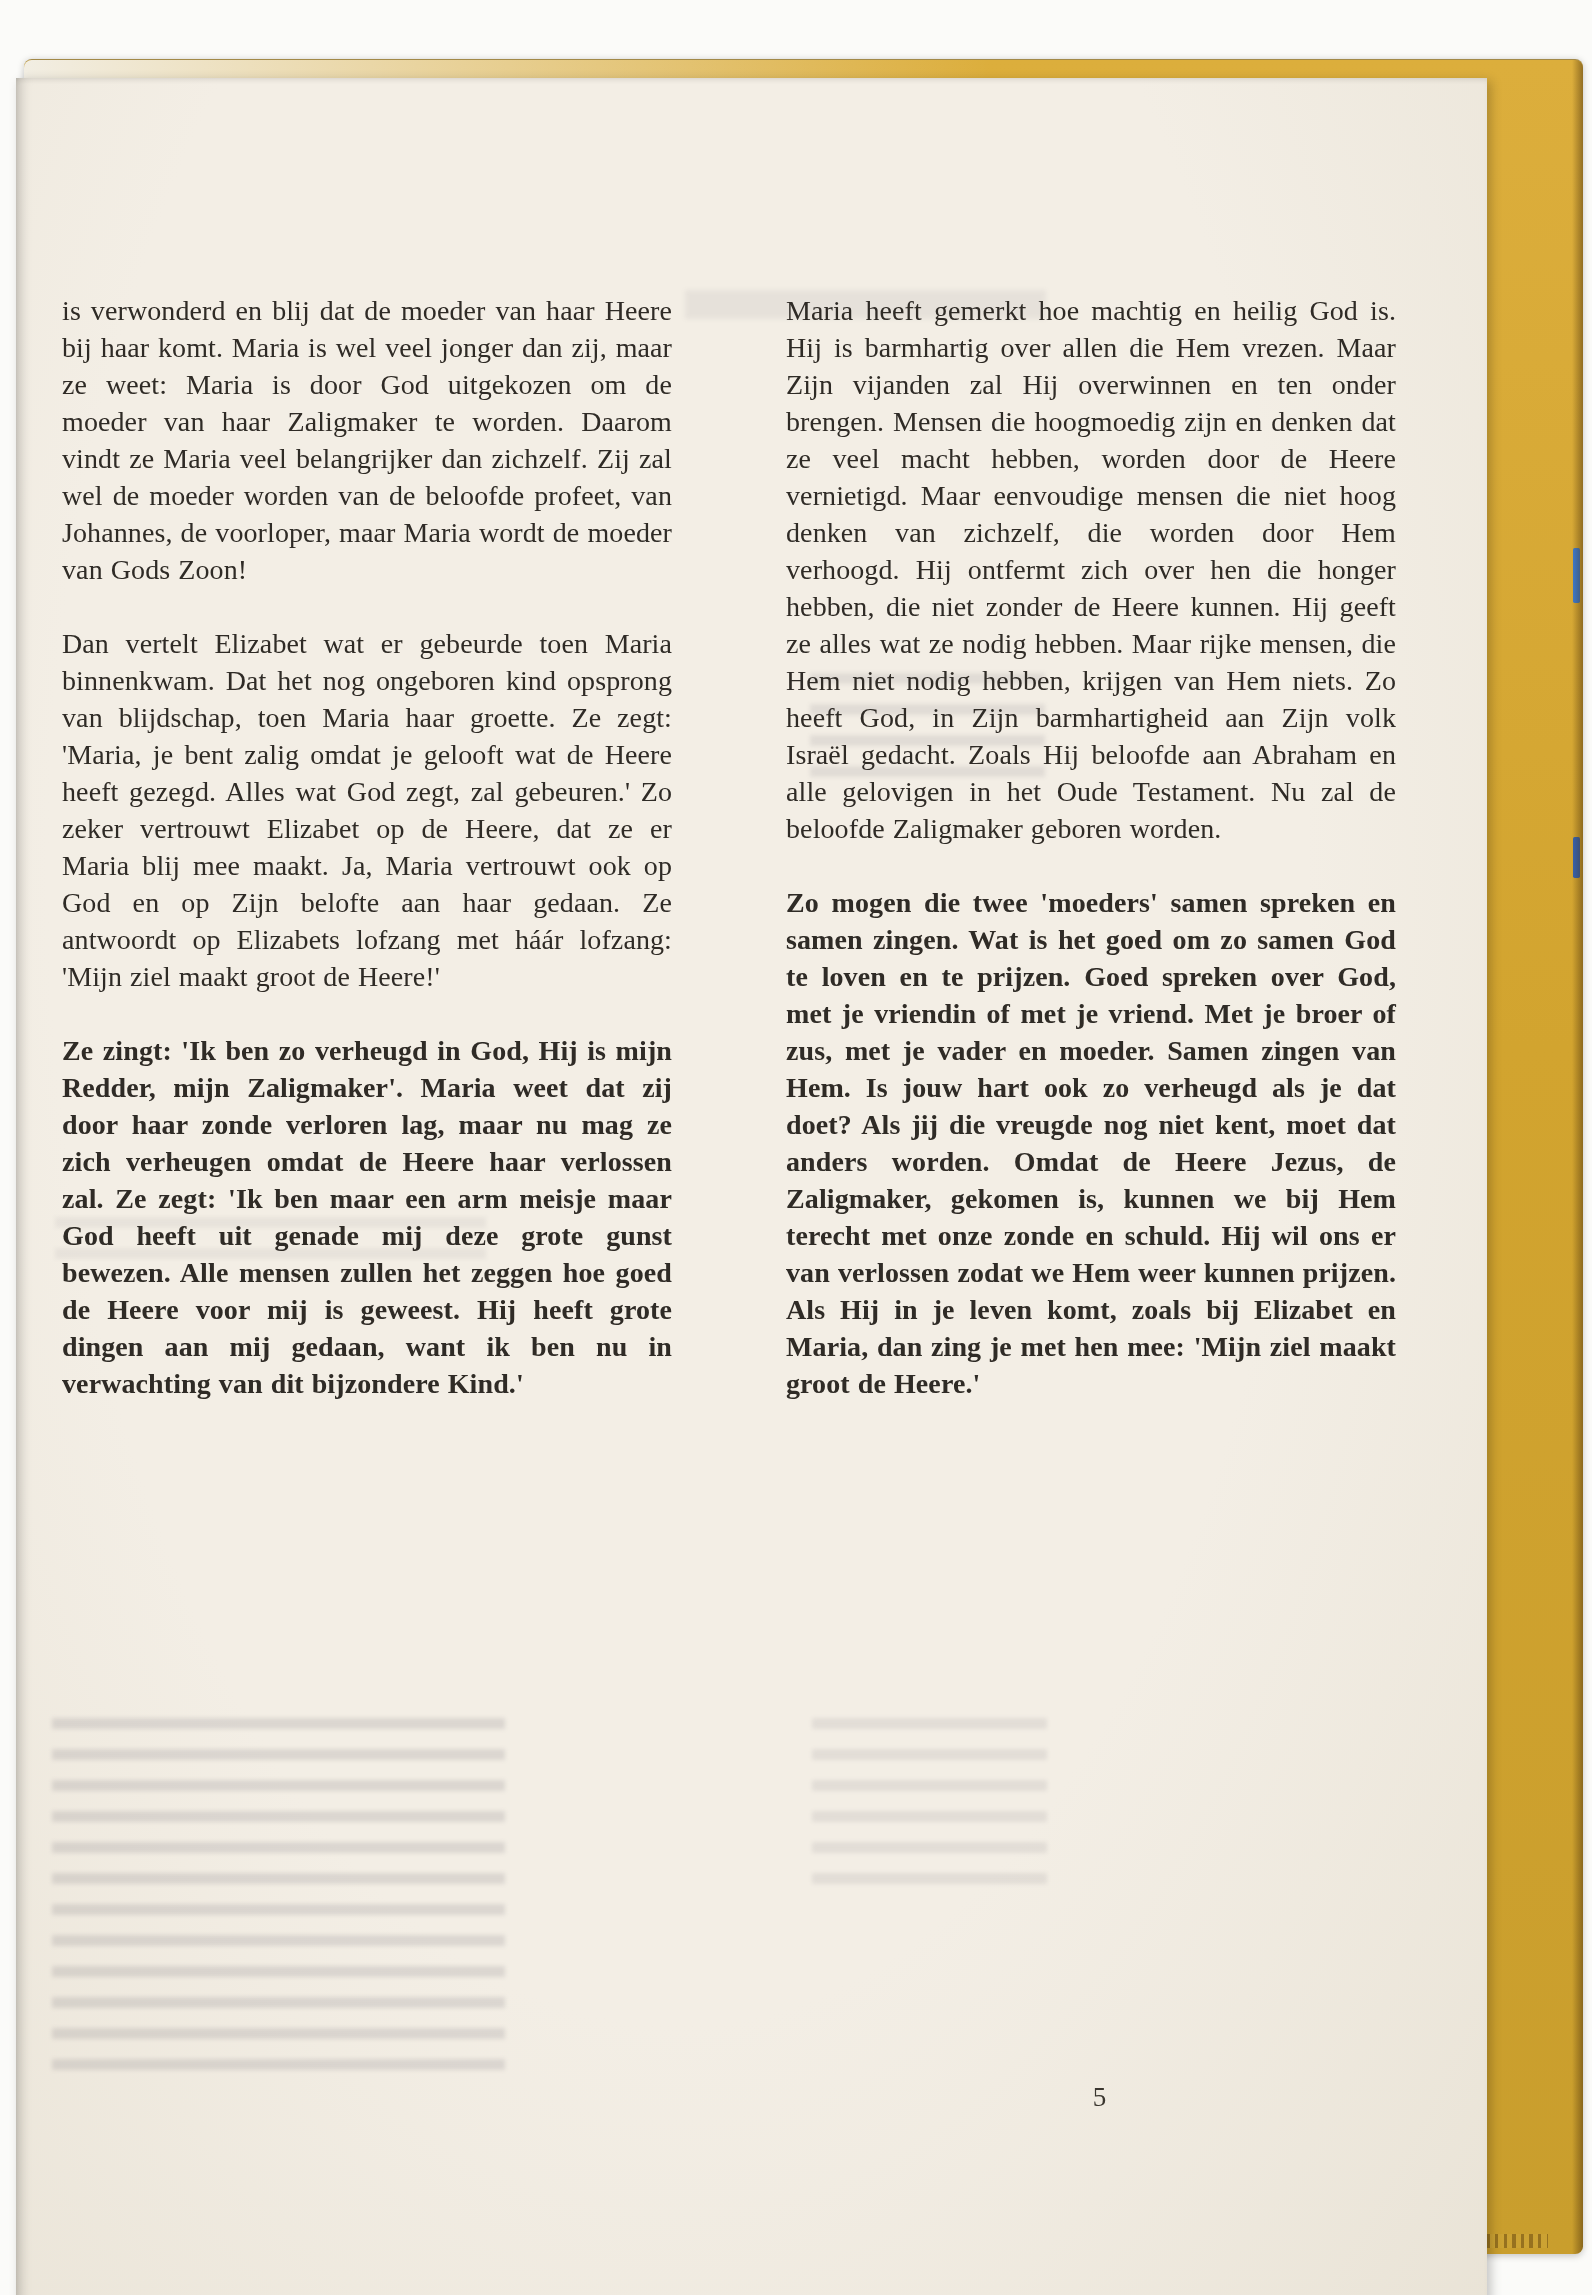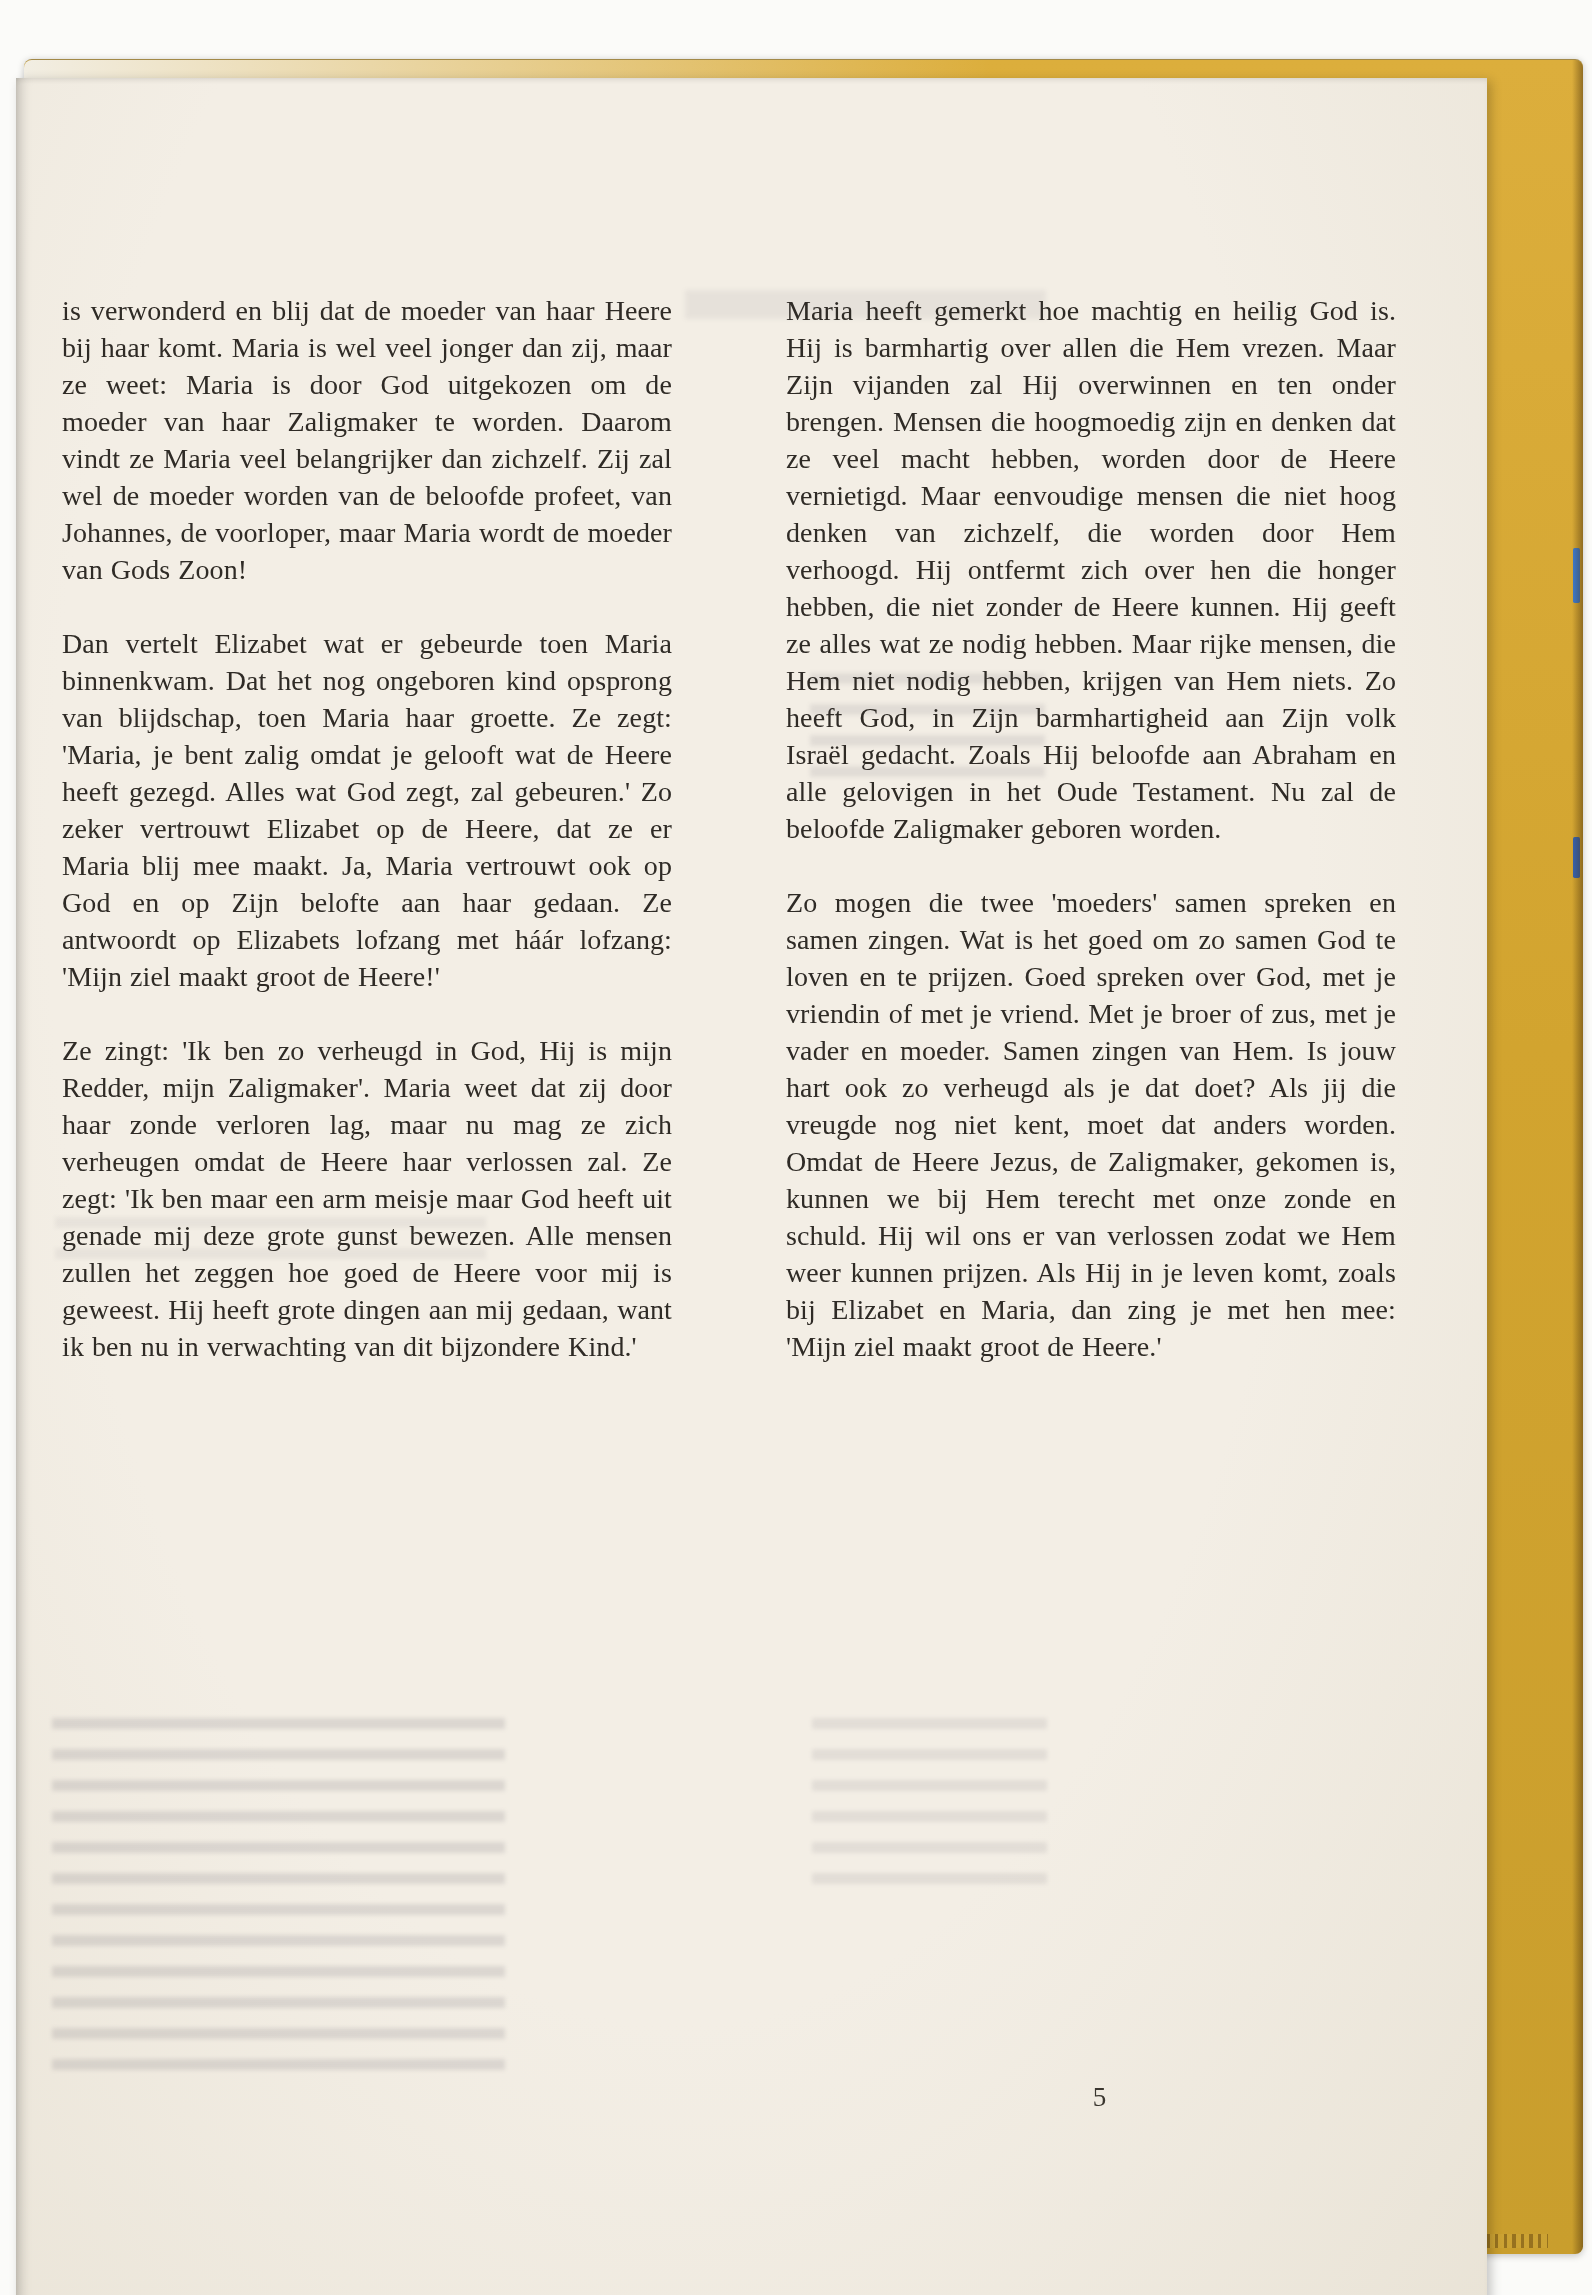--- a/index.html
+++ b/index.html
@@ -117,21 +117,21 @@
   .col { width: 610px; }
   .col p {
     margin: 0 0 37px 0;
     font-size: 28px;
     line-height: 37px;
     text-align: justify;
     color: #2f2b26;
     letter-spacing: 0.1px;
     word-spacing: 0.9px;
   }
-  .col p:last-child { margin-bottom: 11px; }
+  .col p:last-child { margin-bottom: 11px; font-weight: bold; }
 
   .page-number {
     position: absolute;
     left: 928px;
     top: 2004px;
     width: 311px;
     text-align: center;
     font-size: 27px;
     color: #3a362f;
   }

